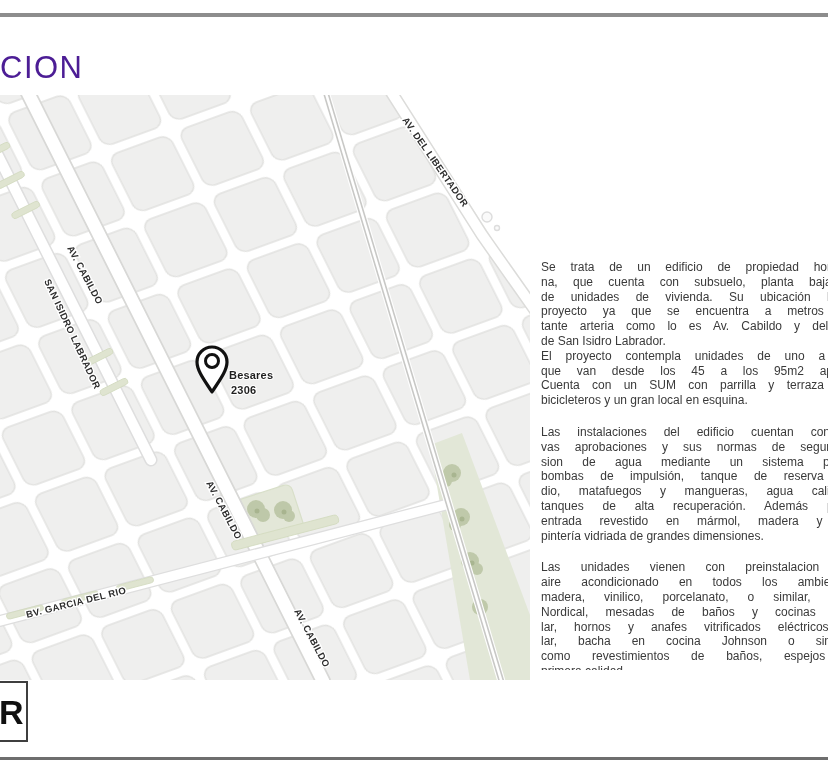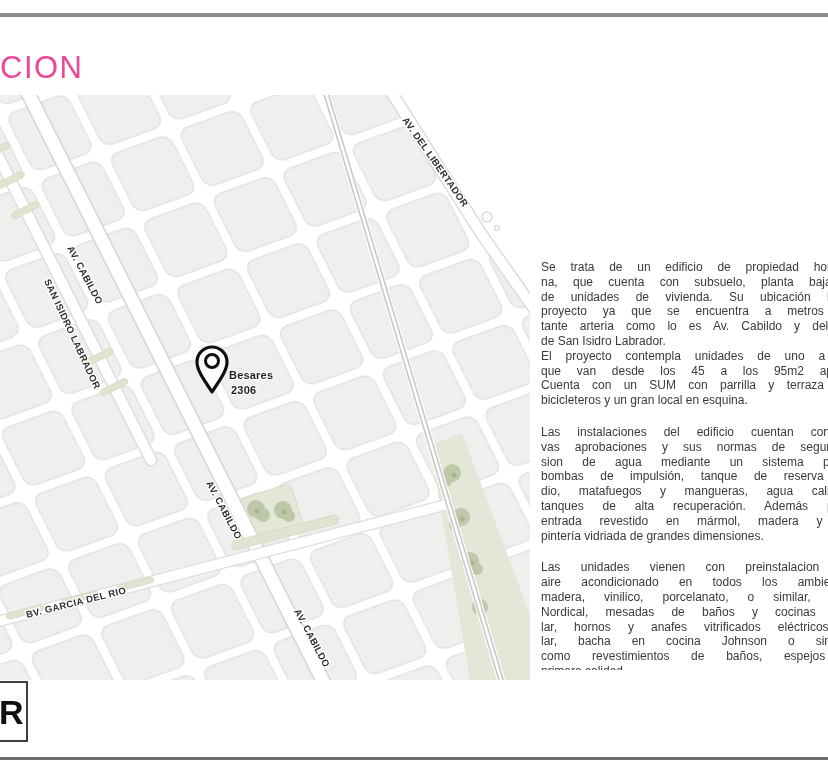--- a/index.html
+++ b/index.html
@@ -5,21 +5,21 @@
   html,body{margin:0;padding:0;background:#fff;}
   body{
     position:relative;width:828px;height:780px;overflow:hidden;
     font-family:"Liberation Sans", sans-serif;color:#3b3b3b;
   }
   .rule{position:absolute;left:0;width:828px;background:#8d8d8d;}
   .rule.top{top:13px;height:4px;}
   .rule.bottom{top:757px;height:3px;background:#6e6e6e;}
   .page-title{
     position:absolute;left:0px;top:50px;font-size:31px;font-weight:500;
-    letter-spacing:1.5px;color:#ec4899;white-space:nowrap;
+    letter-spacing:1.5px;color:#4c1d95;white-space:nowrap;
   }
   .map-wrap{position:absolute;left:0;top:95px;width:530px;height:585px;}
   .map-wrap svg{display:block;}
   .map-wrap text{
     font-family:"Liberation Sans", sans-serif;font-size:9.5px;font-weight:700;
     fill:#2d2d2d;letter-spacing:.4px;paint-order:stroke;stroke:#ffffff;stroke-width:2.6px;
   }
   .map-wrap text.pinlbl{font-size:11px;font-weight:600;fill:#1f1f1f;letter-spacing:.2px;stroke-width:2px;}
   .desc{
     position:absolute;left:541px;top:260px;width:287px;height:410px;overflow:hidden;

